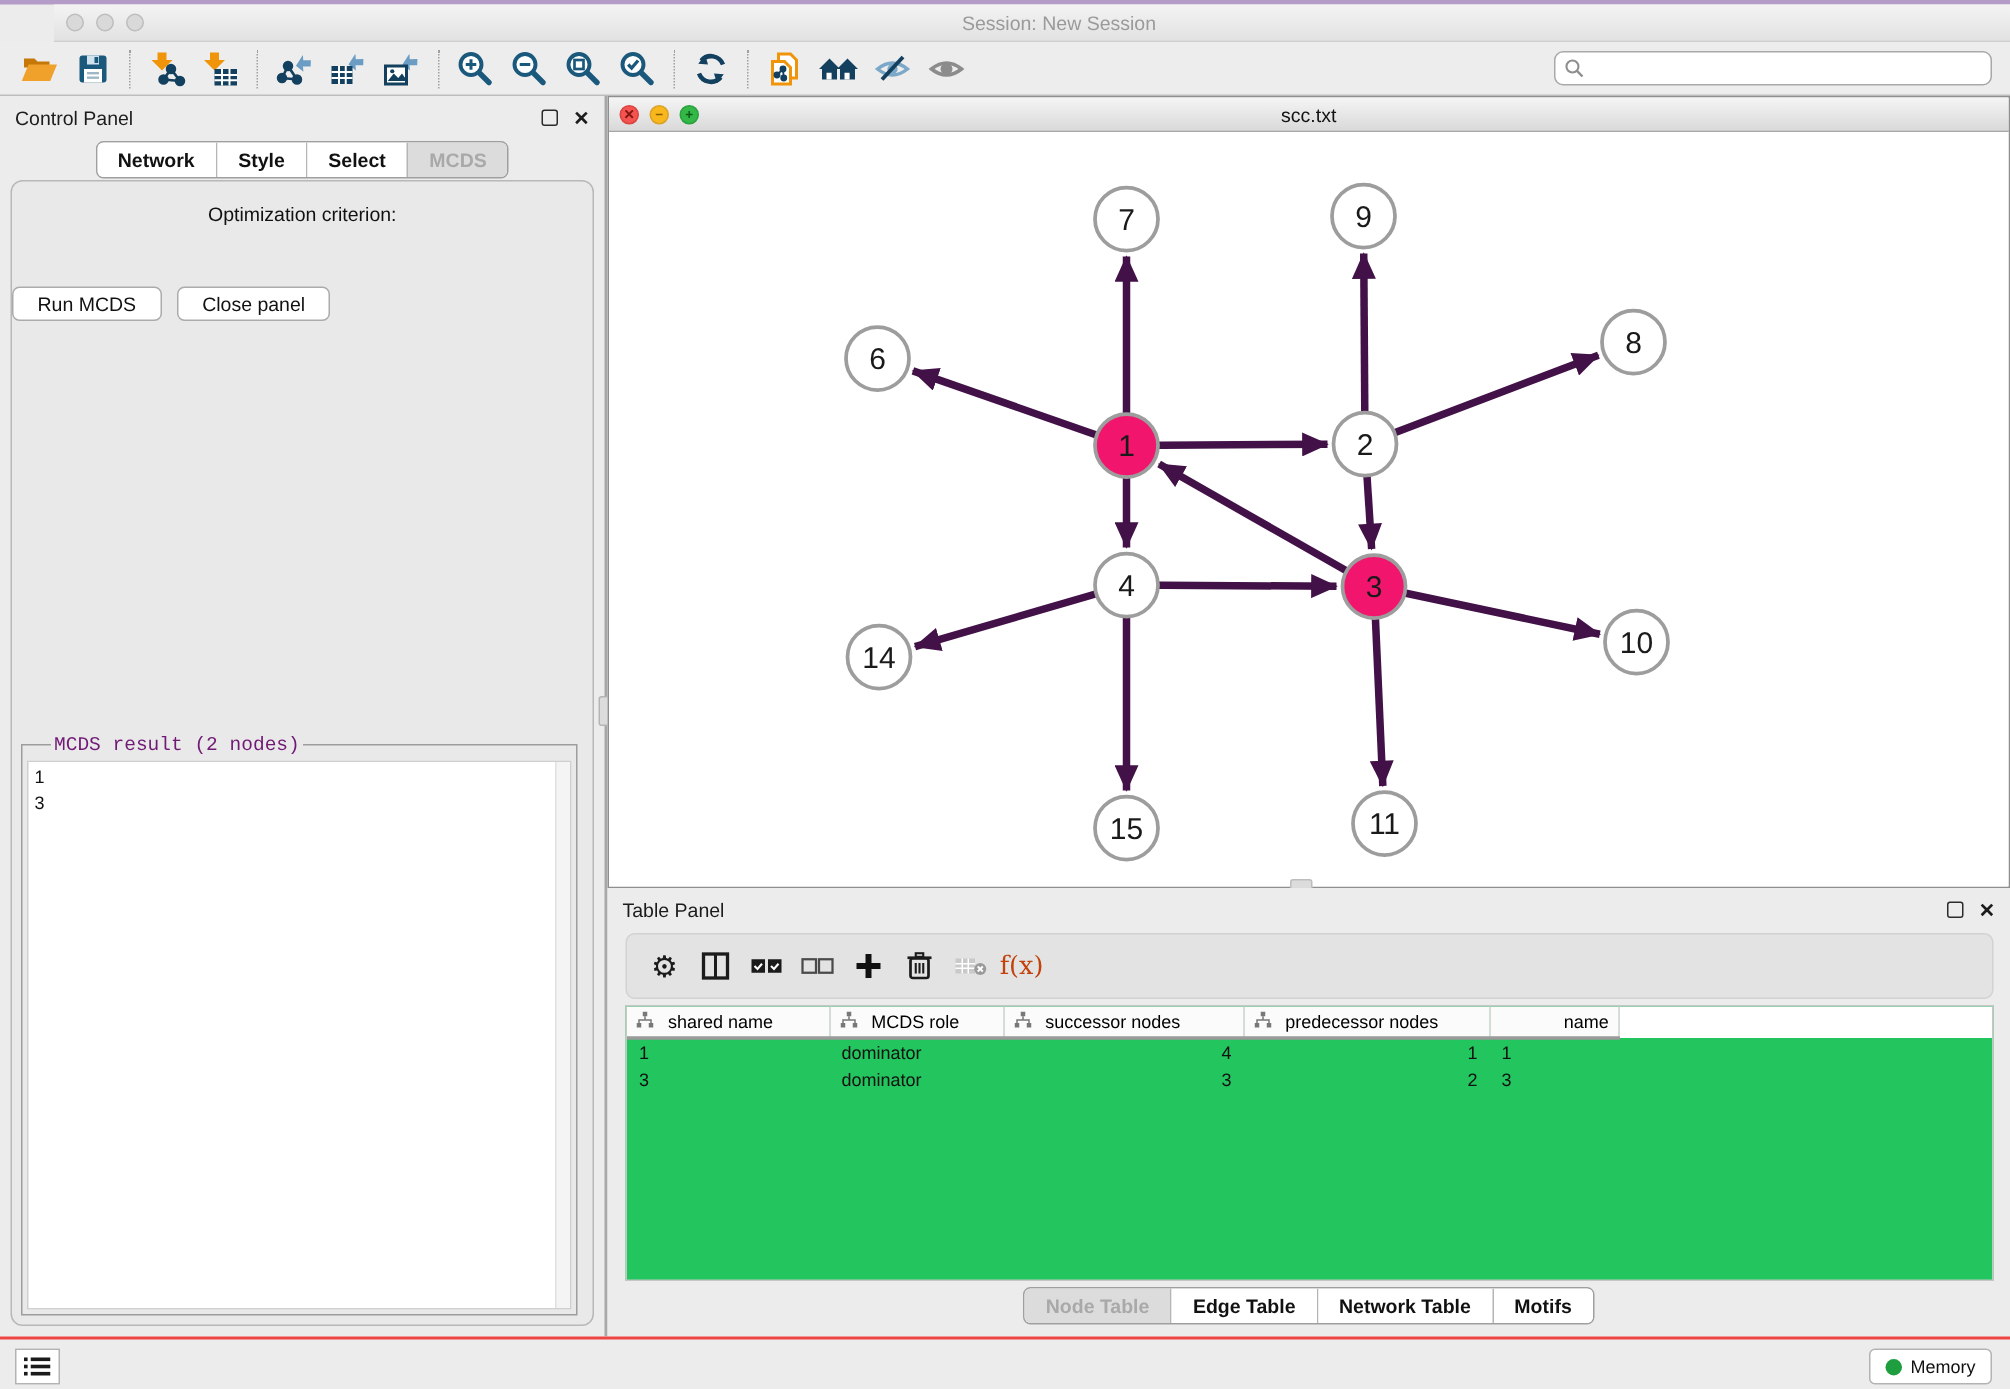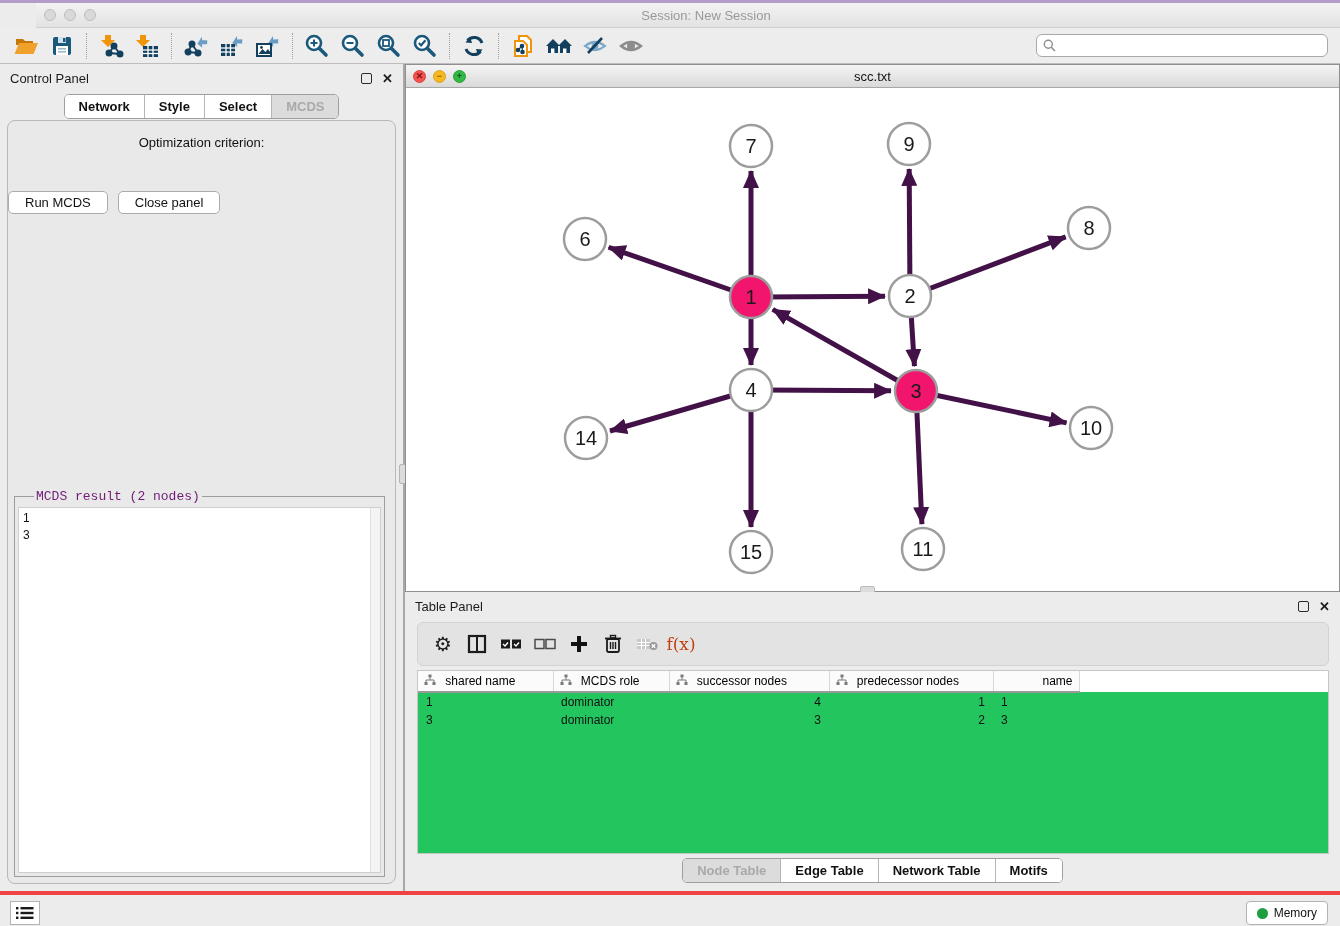--- a/index.html
+++ b/index.html
@@ -84,21 +84,21 @@
   th { font-weight:normal; text-align:left; background:#fbfbfb; border-right:1px solid #d8d8d8;
     border-bottom:2px solid #9a9a9a; padding:3px 6px; height:21px; white-space:nowrap; }
   th .hlabel { margin-left:6px; }
   th.filler { border-right:none; background:#fff; border-bottom:none; }
   th.name-col { text-align:right; }
   td { padding:2px 8px; height:16px; color:#111; white-space:nowrap; }
   td.right { text-align:right; }
   #tp-tabs { position:absolute; left:0; bottom:8px; width:100%; }
 
   
-  #status-bar { left:0; top:891px; width:1340px; height:35px; background:#ececec; border-top:4px solid #ef4444;text-align:center; }
+  #status-bar { left:0; top:891px; width:1340px; height:35px; background:#ececec; border-top:2px solid #ef4444;text-align:center; }
   #list-btn { position:absolute; left:10px; top:6px; width:30px; height:24px; background:#fff;
     border:1px solid #b3b3b3; display:flex; align-items:center; justify-content:center; }
   #memory-btn { position:absolute; right:12px; top:6px; height:24px; background:#fff;
     border:1px solid #b3b3b3; border-radius:4px; display:flex; align-items:center; padding:0 10px; gap:6px; font-size:12px; color:#111; }
   #memory-dot { width:11px; height:11px; border-radius:50%; background:#1e9e3e; }
   svg { display:block; }
 </style>
 </head>
 <body>
 

